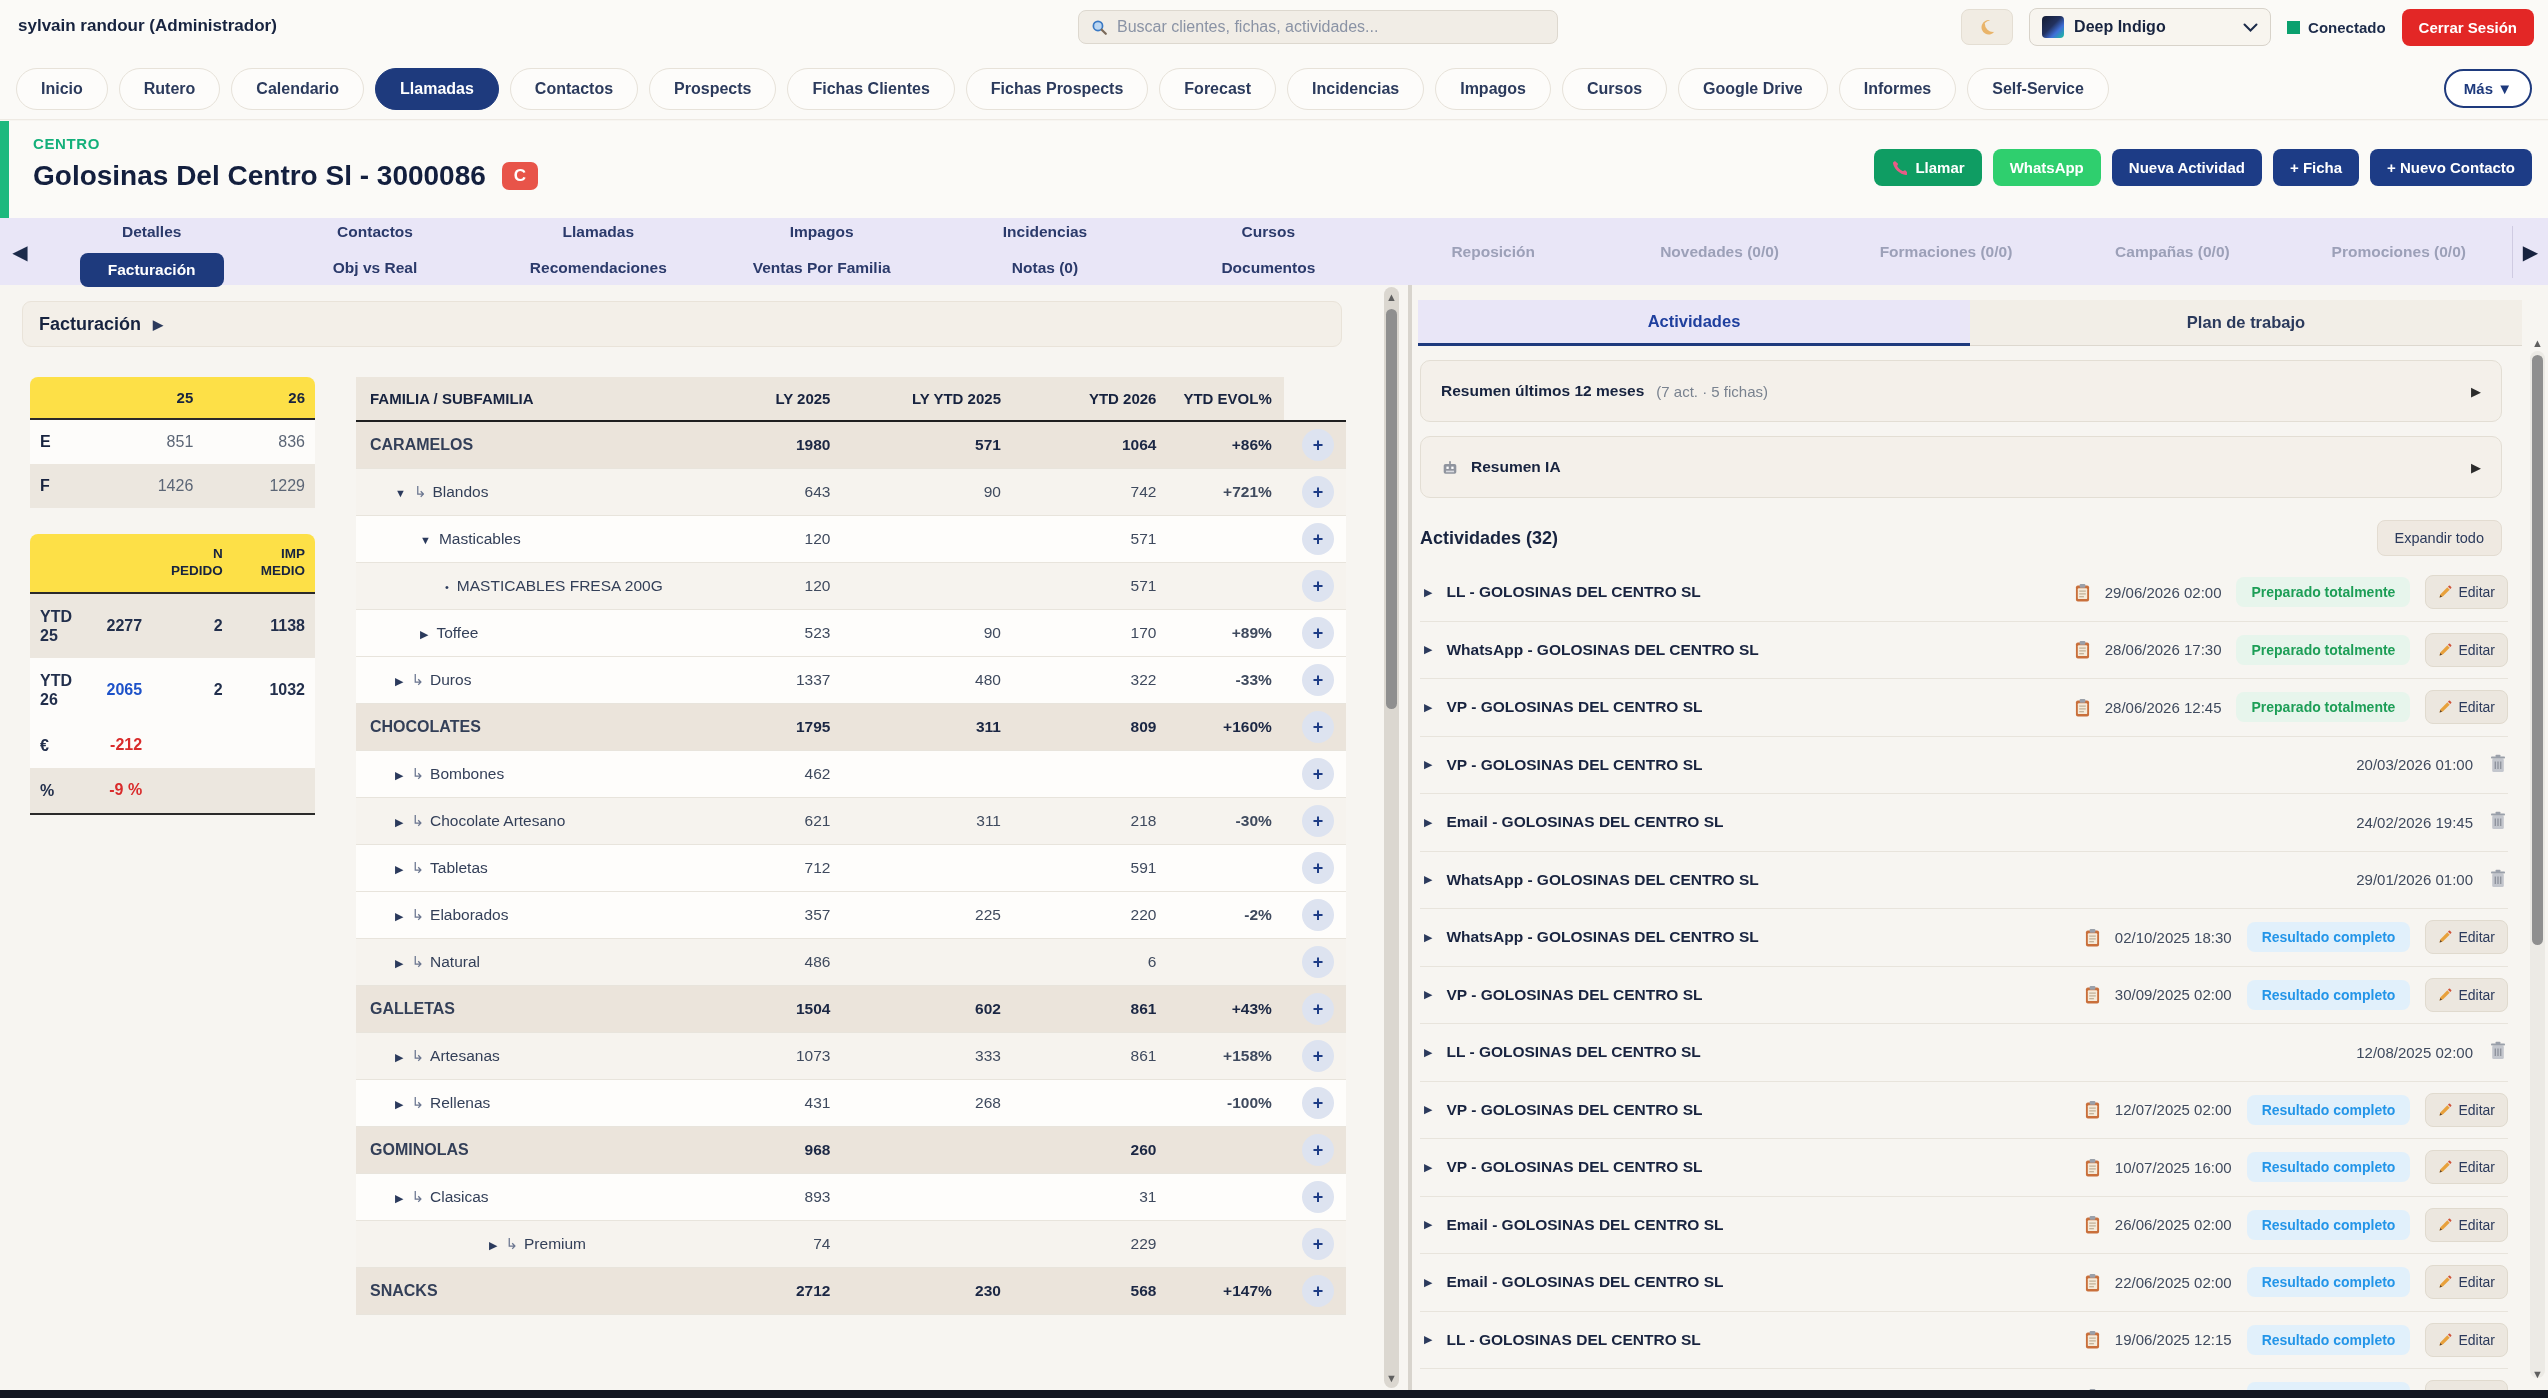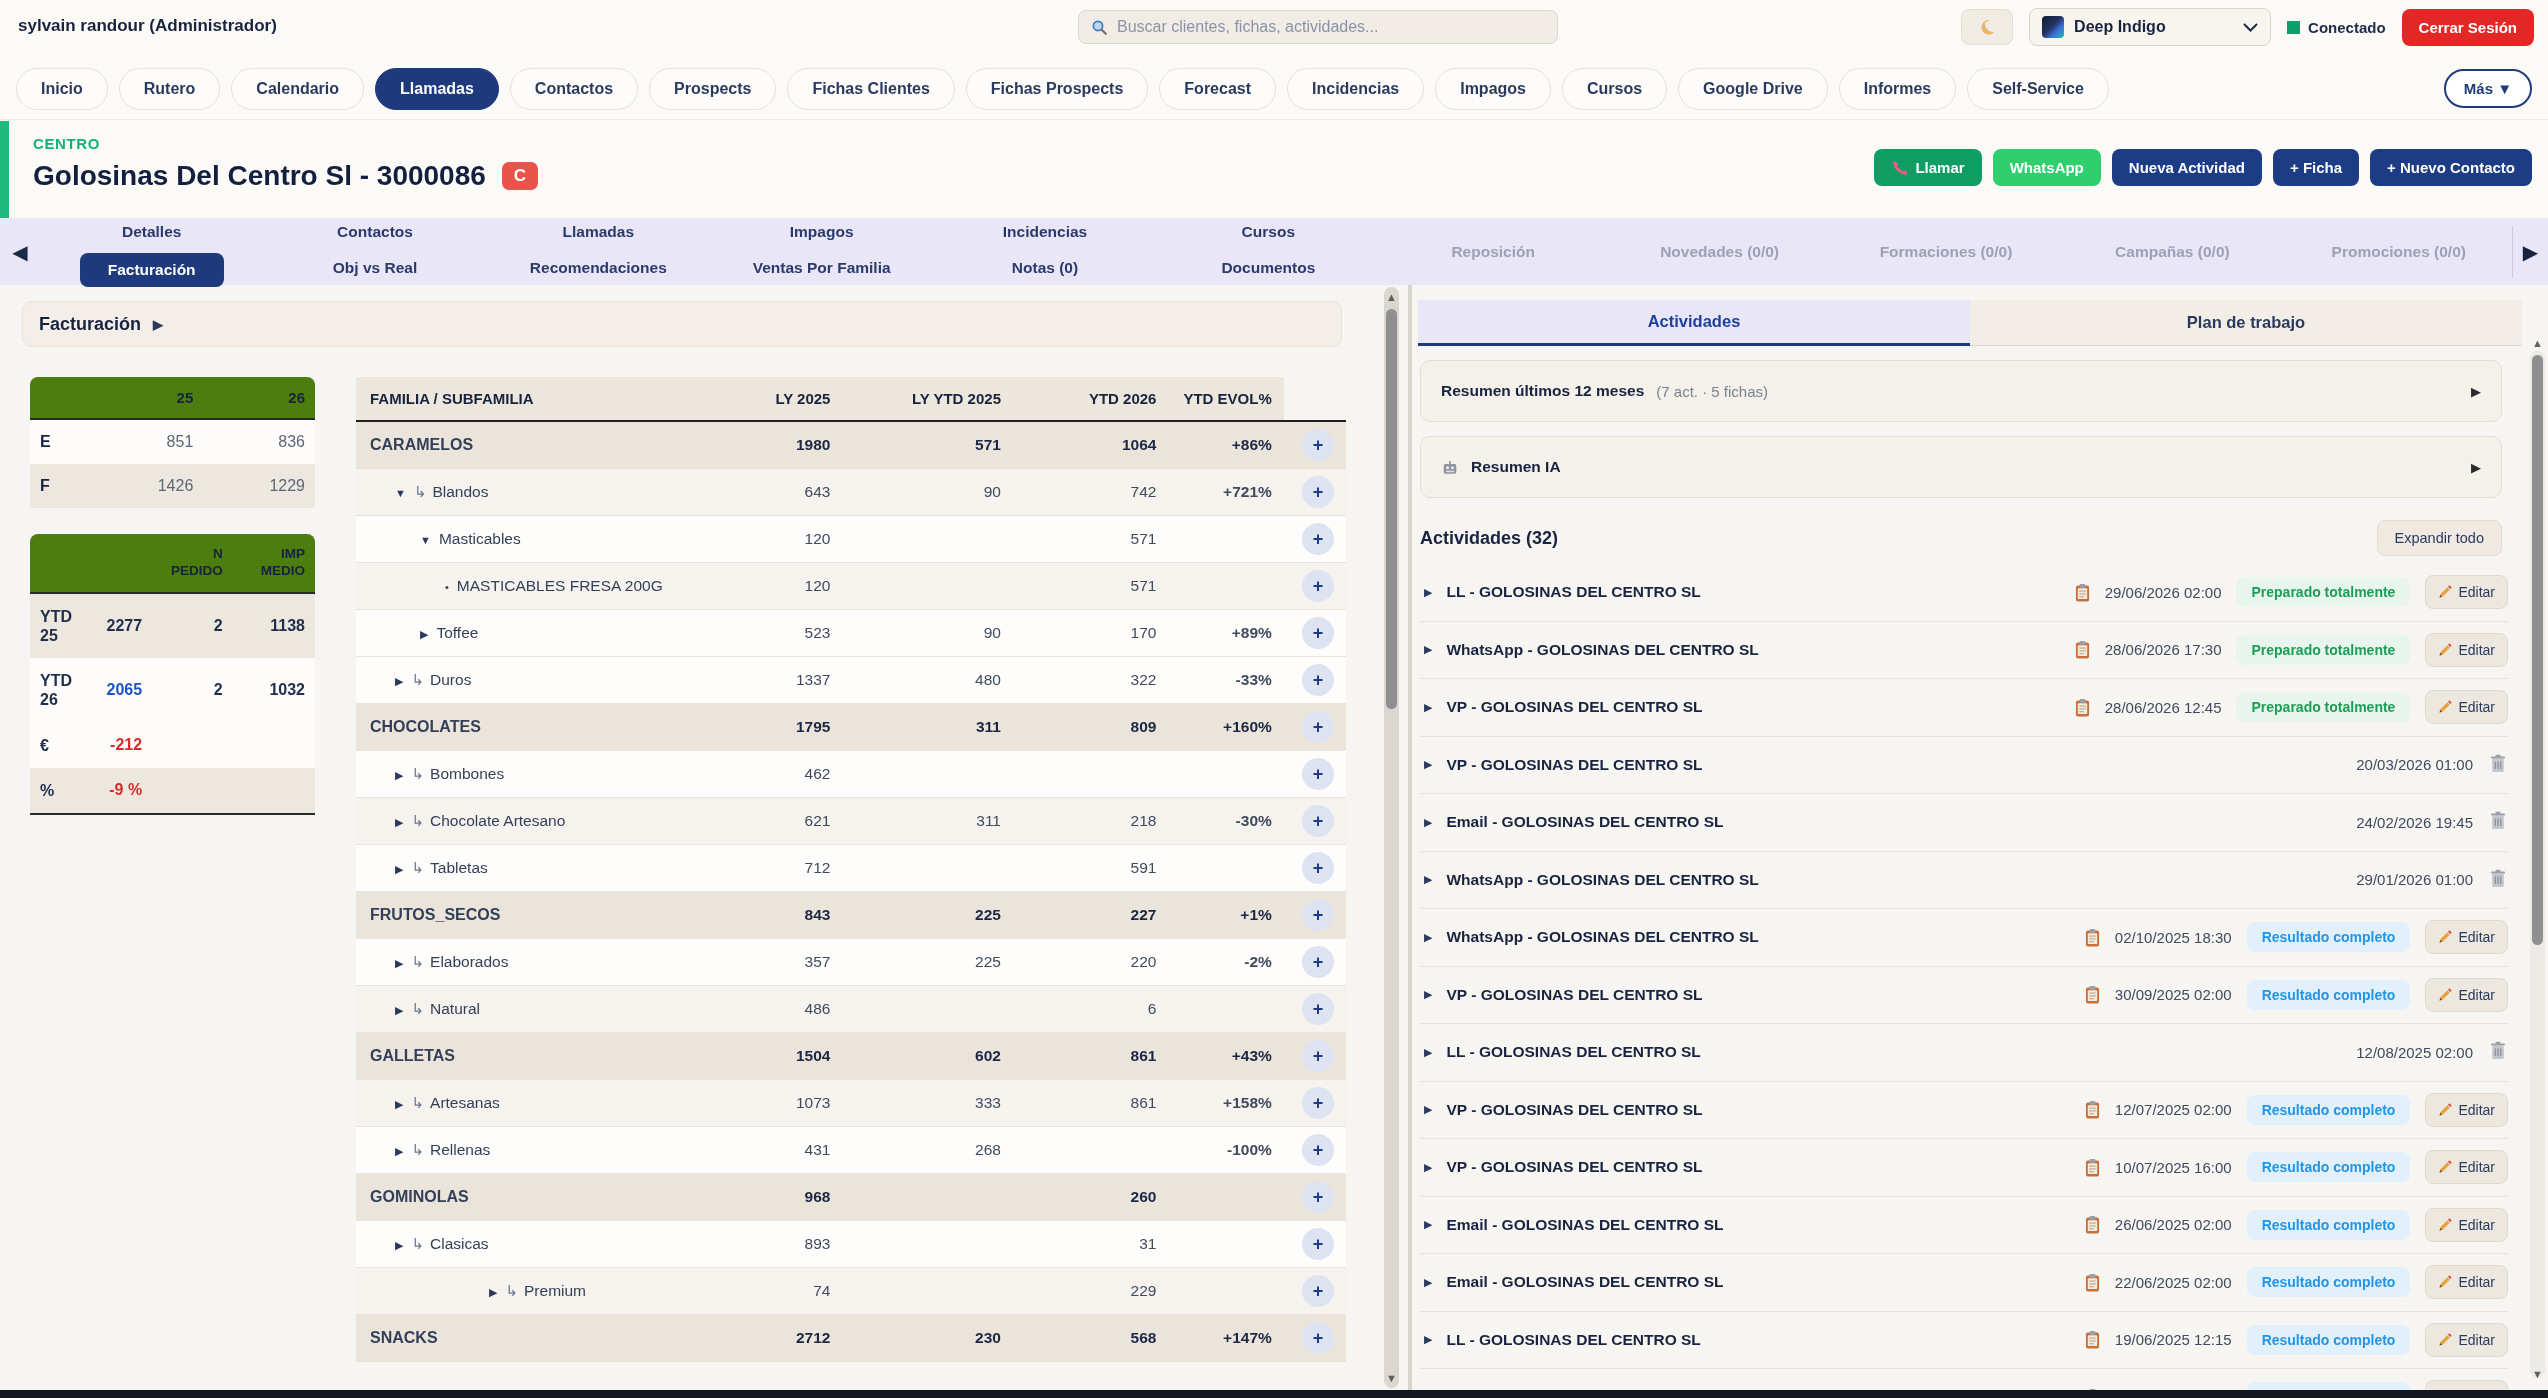--- a/index.html
+++ b/index.html
@@ -53,21 +53,21 @@
   .content { position:absolute; top:285px; left:0; right:0; bottom:8px; }
   .left-panel { position:absolute; left:0; top:0; bottom:0; width:1402px; }
   .right-panel { position:absolute; left:1408px; right:0; top:0; bottom:0; border-left:4px solid #d8d4cd; background:#f7f5f1; }
 
   
   .fact-header { position:absolute; left:22px; top:16px; width:1320px; height:46px; background:#f3efe8; border:1px solid #e9e3d9; border-radius:9px; display:flex; align-items:center; gap:12px; padding:0 16px; font-size:18px; font-weight:700; color:#17233f; cursor:pointer; }
   .fact-caret { font-size:13px; color:#2b3a5c; }
 
   .side-tables { position:absolute; left:30px; top:92px; width:300px; }
   table.mini { border-collapse:collapse; width:285px; font-size:16px; }
-  table.mini th { background:#4d7c0f; font-weight:700; color:#17233f; padding:12px 10px; text-align:right; font-size:15px; }
+  table.mini th { background:#fde047; font-weight:700; color:#17233f; padding:12px 10px; text-align:right; font-size:15px; }
   table.mini th:first-child { border-radius:8px 0 0 0; text-align:left; }
   table.mini th:last-child { border-radius:0 8px 0 0; }
   table.mini thead tr { border-bottom:2px solid #2a2a2a; }
   table.mini td { padding:13px 10px; text-align:right; color:#5c6676; }
   table.mini td.lbl { text-align:left; font-weight:700; color:#17233f; }
   tr.bg-beige { background:#ece7df; }
   tr.bg-white { background:#fdfcfa; }
   table.mini.ytd { margin-top:26px; }
   table.mini.ytd { border-bottom:2px solid #2a2a2a; }
   table.mini.ytd th { font-size:13.5px; line-height:1.25; vertical-align:bottom; }
@@ -392,28 +392,20 @@
               <td><button class="plus-btn">+</button></td>
             </tr>
             <tr class="fam-plain">
               <td class="lbl" style="padding-left: 39px;"><span class="caret">▶</span><span class="branch">↳</span><span>Tabletas</span></td>
               <td>712</td>
               <td></td>
               <td>591</td>
               <td></td>
               <td><button class="plus-btn">+</button></td>
             </tr>
-            <tr class="fam-family">
-              <td class="lbl" style="padding-left: 14px;"><span>FRUTOS_SECOS</span></td>
-              <td>843</td>
-              <td>225</td>
-              <td>227</td>
-              <td class="evol-up">+1%</td>
-              <td><button class="plus-btn">+</button></td>
-            </tr>
             <tr class="fam-plain">
               <td class="lbl" style="padding-left: 39px;"><span class="caret">▶</span><span class="branch">↳</span><span>Elaborados</span></td>
               <td>357</td>
               <td>225</td>
               <td>220</td>
               <td class="evol-down">-2%</td>
               <td><button class="plus-btn">+</button></td>
             </tr>
             <tr class="fam-shade">
               <td class="lbl" style="padding-left: 39px;"><span class="caret">▶</span><span class="branch">↳</span><span>Natural</span></td>

